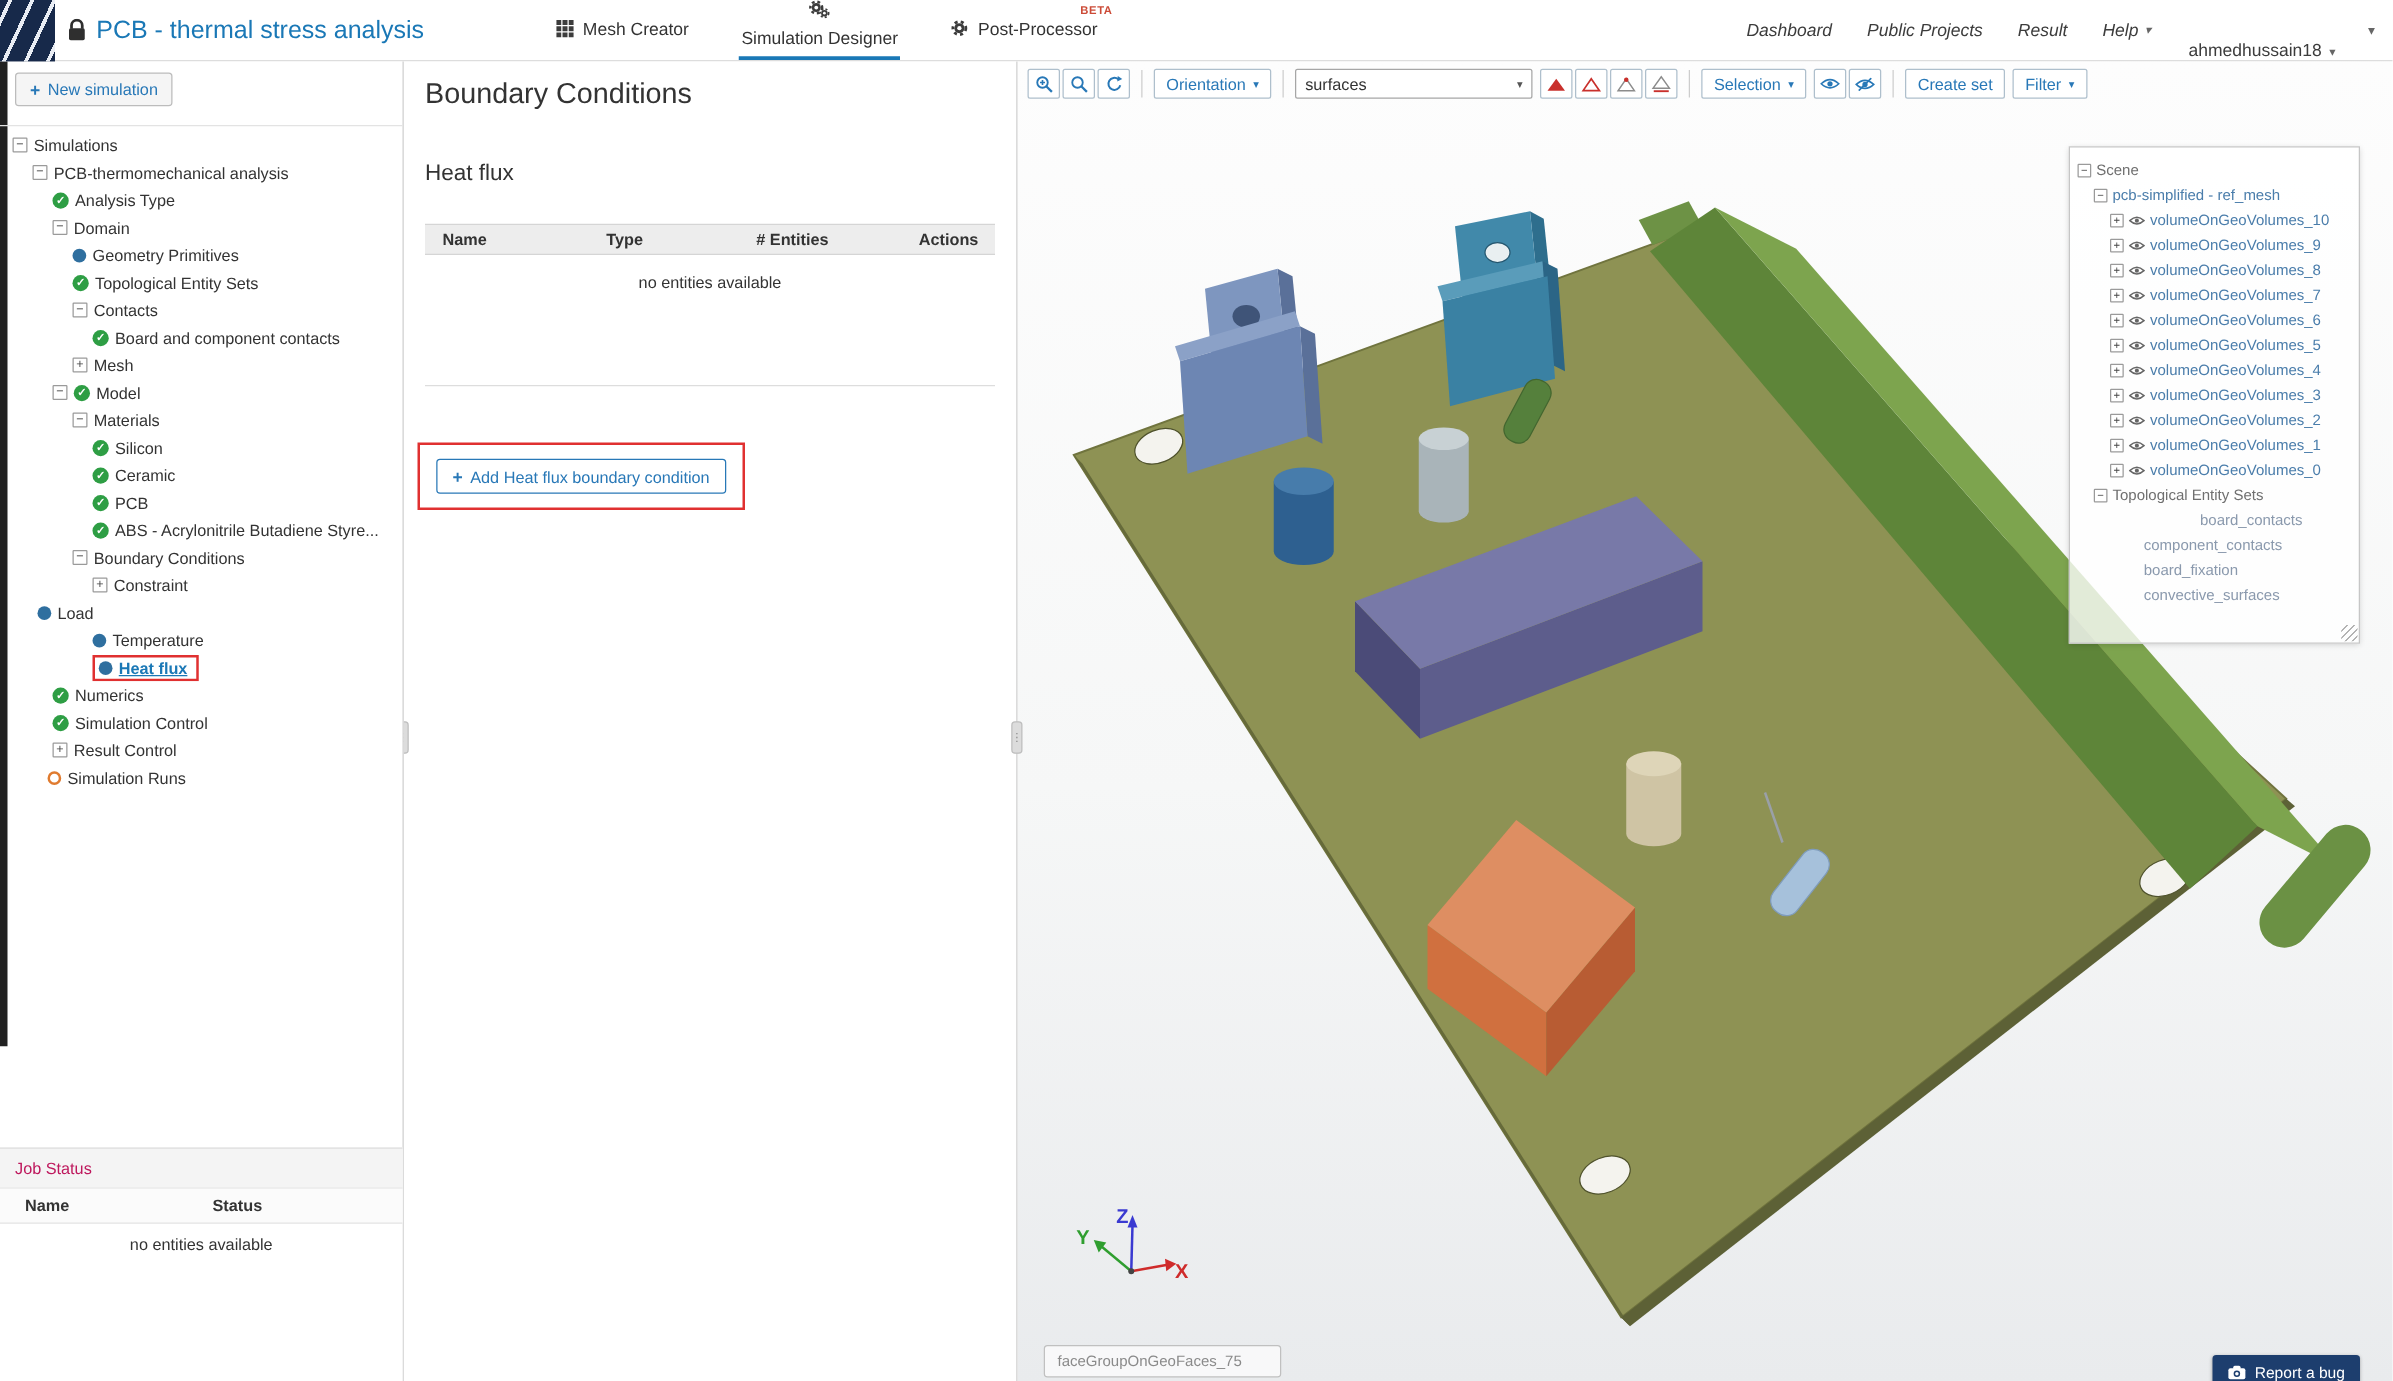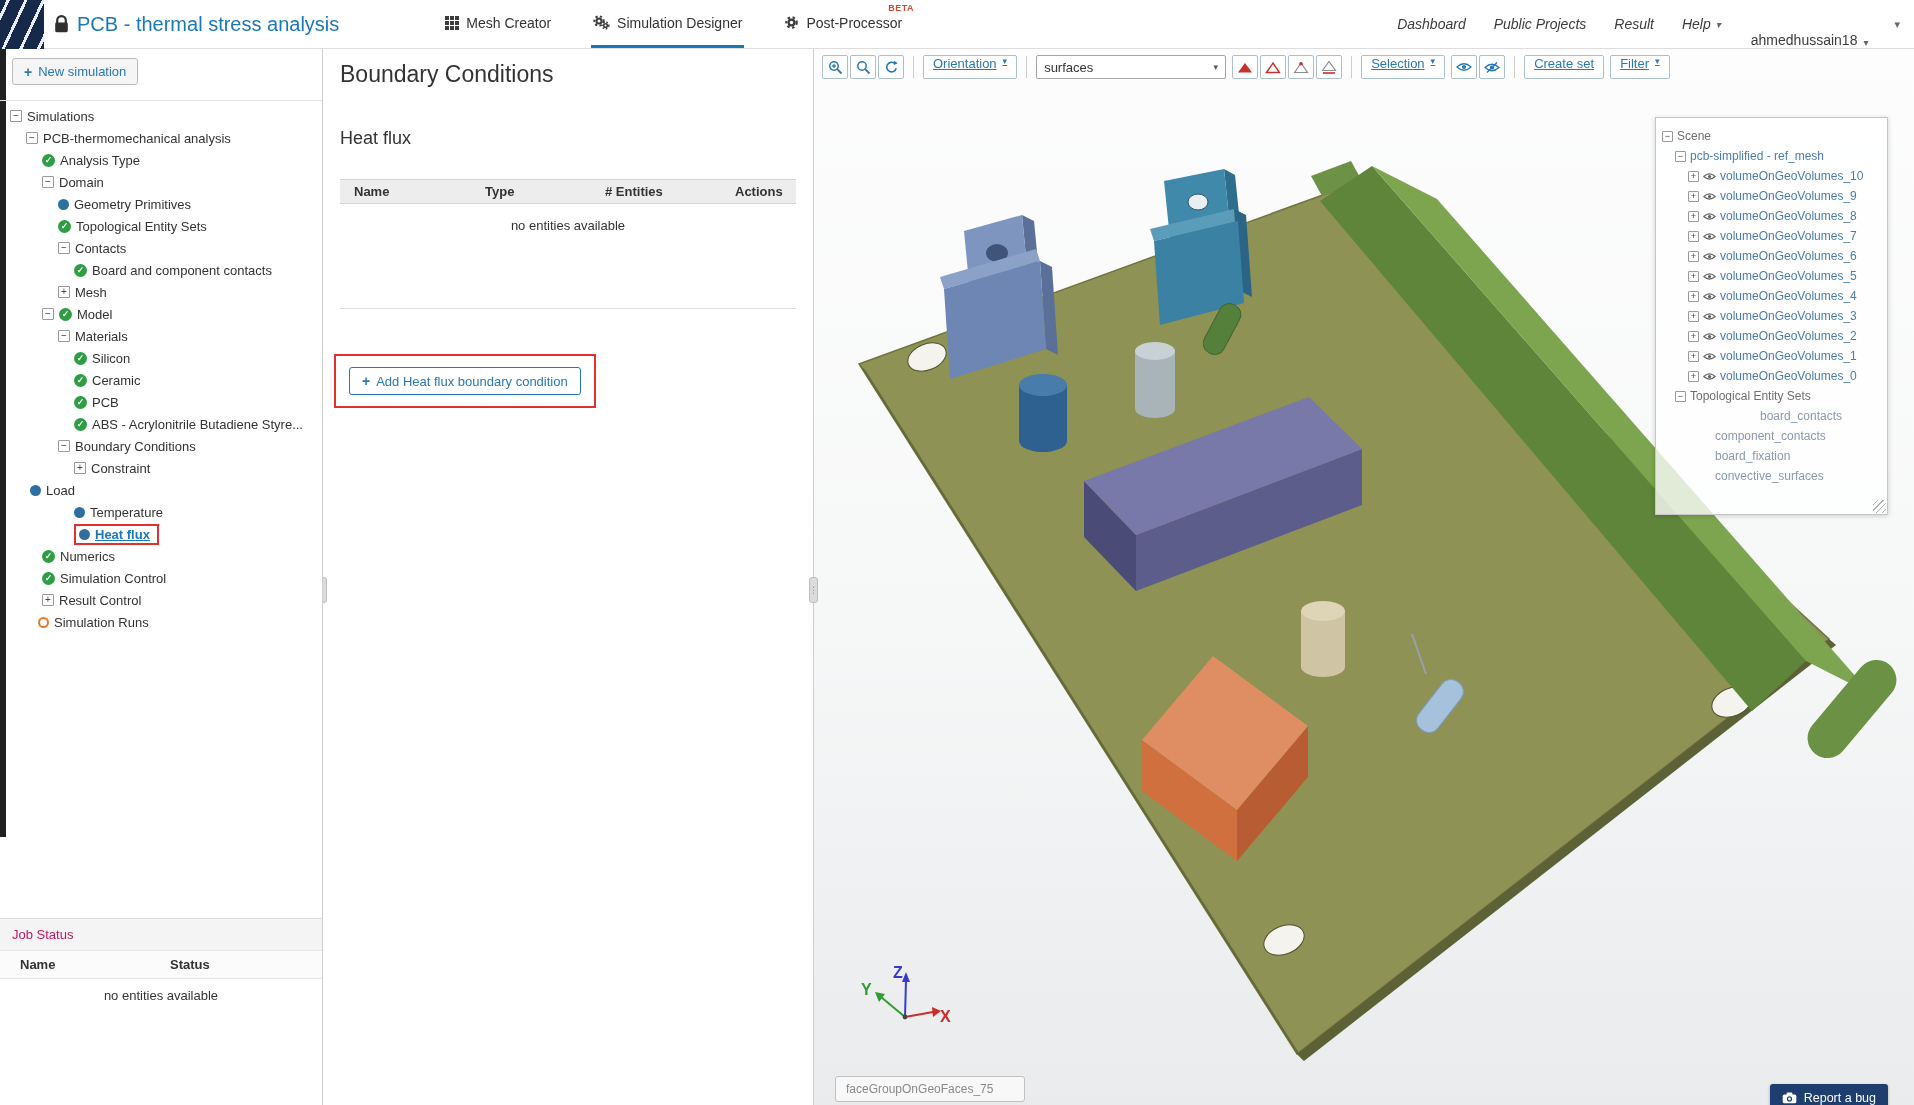--- a/index.html
+++ b/index.html
@@ -7,21 +7,21 @@
   *{box-sizing:border-box;}
   button{font-family:inherit;}
 
   
   .navbar{position:absolute;left:0;top:0;width:1914px;height:49px;background:#fff;border-bottom:1px solid #ddd;display:flex;align-items:stretch;z-index:20;}
   .logo{width:44px;height:49px;background:#17294a;background-image:repeating-linear-gradient(115deg,#17294a 0 6px,#e9edf4 6px 9px,#17294a 9px 16px);flex:none;cursor:pointer;}
   .lock-wrap{display:flex;align-items:center;margin-left:10px;}
   .nav-title{font-size:20px;font-weight:400;color:#1a78b6;margin:0 0 0 8px;display:flex;align-items:center;white-space:nowrap;}
   .tabs{display:flex;align-items:stretch;gap:38px;margin-left:104px;}
   .tab{display:flex;align-items:center;gap:7px;font-size:14px;color:#333;cursor:pointer;border-bottom:3px solid transparent;position:relative;padding:0 2px;white-space:nowrap;}
-  .tab.active{border-bottom-color:#1a78b6;}
+  .tab.active{border-bottom-color:#1a78b6;flex-direction:column;}
   .tab-ic{flex:none;}
   .beta{position:absolute;top:3px;right:-10px;font-size:9px;font-weight:700;color:#cc4b37;letter-spacing:.5px;}
   .rightnav{display:flex;align-items:center;gap:28px;margin-left:auto;font-size:14px;color:#3c3c3c;font-style:italic;}
   .rn-link{cursor:pointer;white-space:nowrap;}
   .help{display:flex;align-items:center;gap:5px;cursor:pointer;}
   .user{display:flex;align-items:flex-end;gap:6px;font-size:14px;color:#3c3c3c;margin-left:30px;cursor:pointer;white-space:nowrap;}
   .nav-caret{font-size:10px;color:#666;}
   .edge-caret{display:flex;align-items:center;margin:0 14px 0 26px;font-size:11px;color:#666;cursor:pointer;}
 
   
@@ -57,21 +57,21 @@
   .add-btn .plus{font-weight:700;font-size:14px;}
   .grip{position:absolute;top:528px;width:9px;height:26px;background:#dcdcdc;border:1px solid #bdbdbd;border-radius:3px;display:flex;align-items:center;justify-content:center;font-size:9px;color:#888;cursor:col-resize;z-index:15;}
   .grip.gl{left:-5px;} .grip.gr{right:-5px;}
 
   
   .viewport{position:absolute;left:814px;top:49px;width:1100px;height:1056px;background:linear-gradient(180deg,#fdfdfd 0%,#f6f7f7 55%,#e9ebed 100%);overflow:hidden;}
   .scene3d{position:absolute;left:0;top:0;width:1100px;height:1056px;z-index:1;}
   .vp-toolbar{position:absolute;top:6px;left:8px;display:flex;align-items:center;gap:6px;z-index:8;}
   .tb-group{display:flex;gap:2px;}
   .tb-icon-btn{width:26px;height:24px;display:flex;align-items:center;justify-content:center;background:#fff;border:1px solid #aebfcc;border-radius:2px;cursor:pointer;padding:0;}
-  .tb-btn{height:24px;display:flex;gap:6px;background:#fff;border:1px solid #aebfcc;border-radius:2px;color:#2878b7;font-size:13px;padding:0 9px;cursor:pointer;white-space:nowrap;text-decoration:underline;}
+  .tb-btn{height:24px;display:flex;align-items:center;gap:6px;background:#fff;border:1px solid #aebfcc;border-radius:2px;color:#2878b7;font-size:13px;padding:0 9px;cursor:pointer;white-space:nowrap;}
   .tb-select{height:24px;width:190px;display:flex;align-items:center;justify-content:space-between;background:#fff;border:1px solid #a6a6a6;border-radius:2px;color:#333;font-size:13px;padding:0 7px;cursor:pointer;}
   .caret{font-size:9px;color:#2878b7;} .caret.dark{color:#555;}
   .tb-sep{width:1px;height:22px;background:#cdcdcd;margin:0 3px;}
 
   .scene-panel{position:absolute;left:841px;top:68px;width:233px;height:398px;background:rgba(255,255,255,0.78);border:1px solid #c6c6c6;box-shadow:0 1px 5px rgba(0,0,0,0.18);z-index:7;padding-top:8px;}
   .sp-row{display:flex;align-items:center;height:20px;font-size:12px;white-space:nowrap;overflow:hidden;cursor:pointer;}
   .sp-exp{display:inline-flex;align-items:center;justify-content:center;width:11px;height:11px;border:1px solid #9a9a9a;background:#fff;color:#444;font-size:9px;line-height:9px;margin-right:4px;flex:none;border-radius:1px;}
   .eye-ic{margin-right:4px;flex:none;}
   .lk{color:#4a7dab;} .pl{color:#6f6f6f;} .mu{color:#8a99ad;}
   .resize-grip{position:absolute;right:1px;bottom:1px;width:13px;height:13px;background:repeating-linear-gradient(135deg,transparent 0 3px,#b3b3b3 3px 4px);cursor:nwse-resize;}

